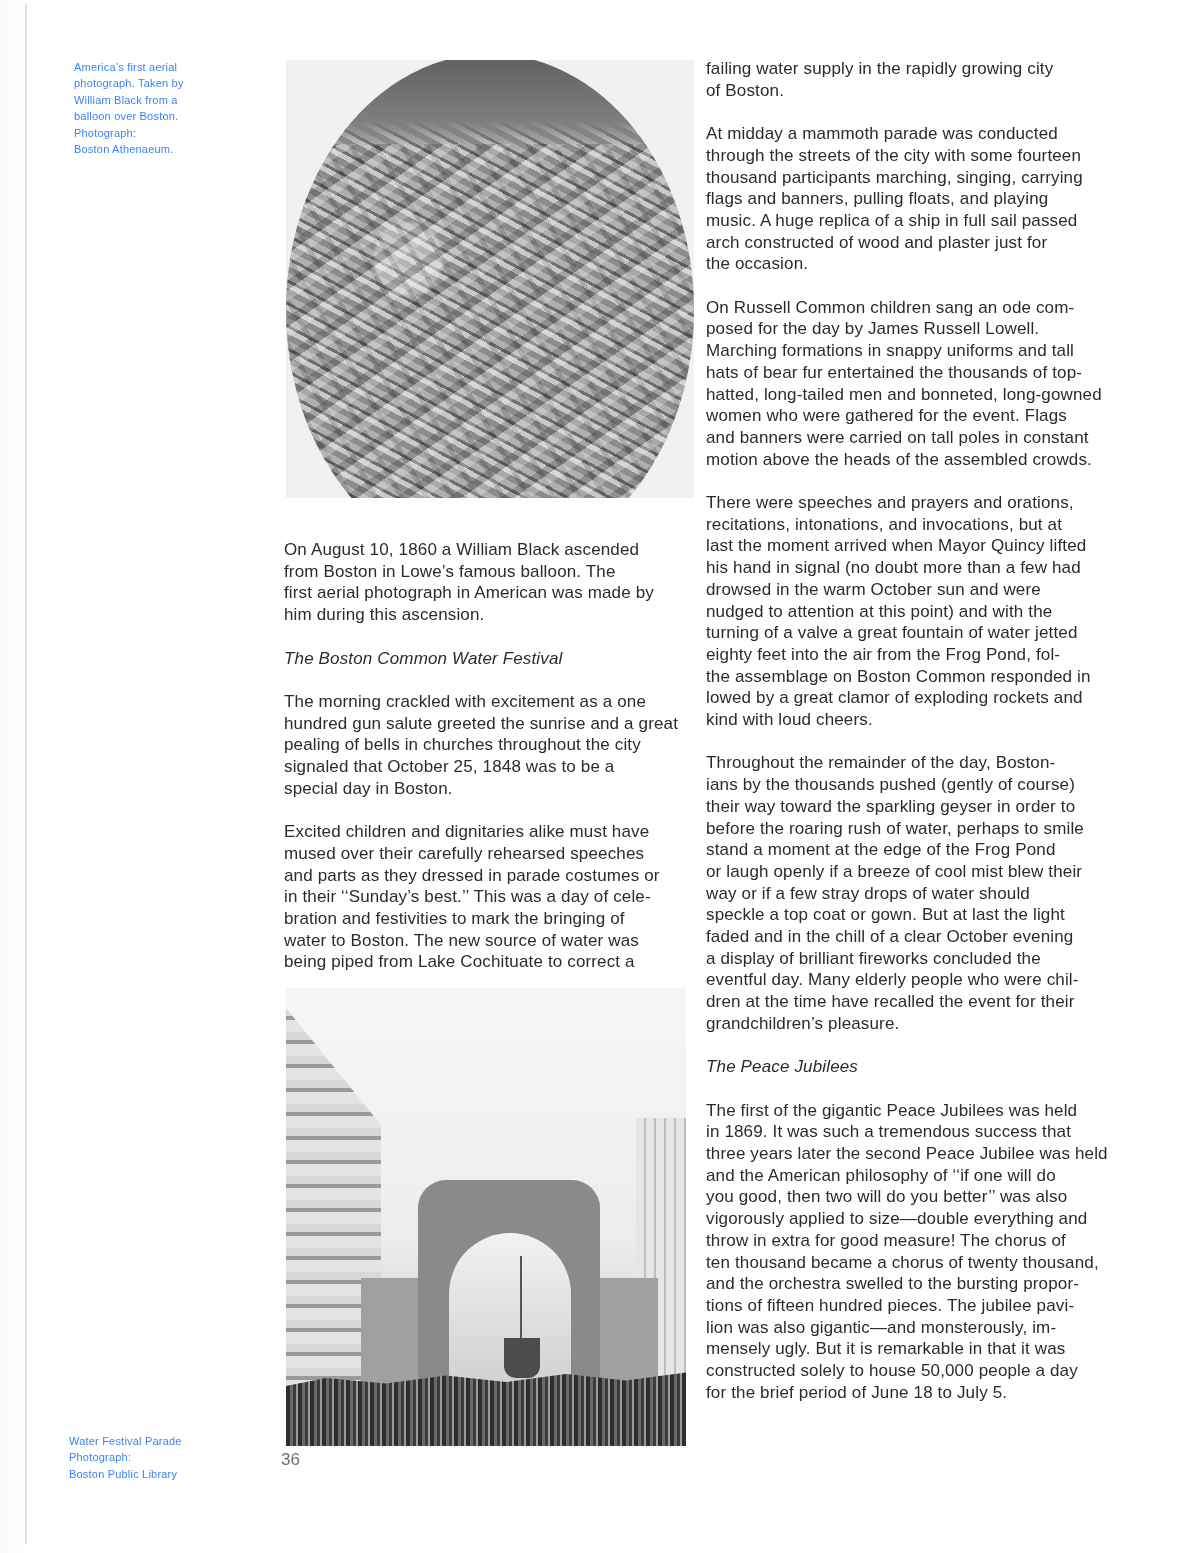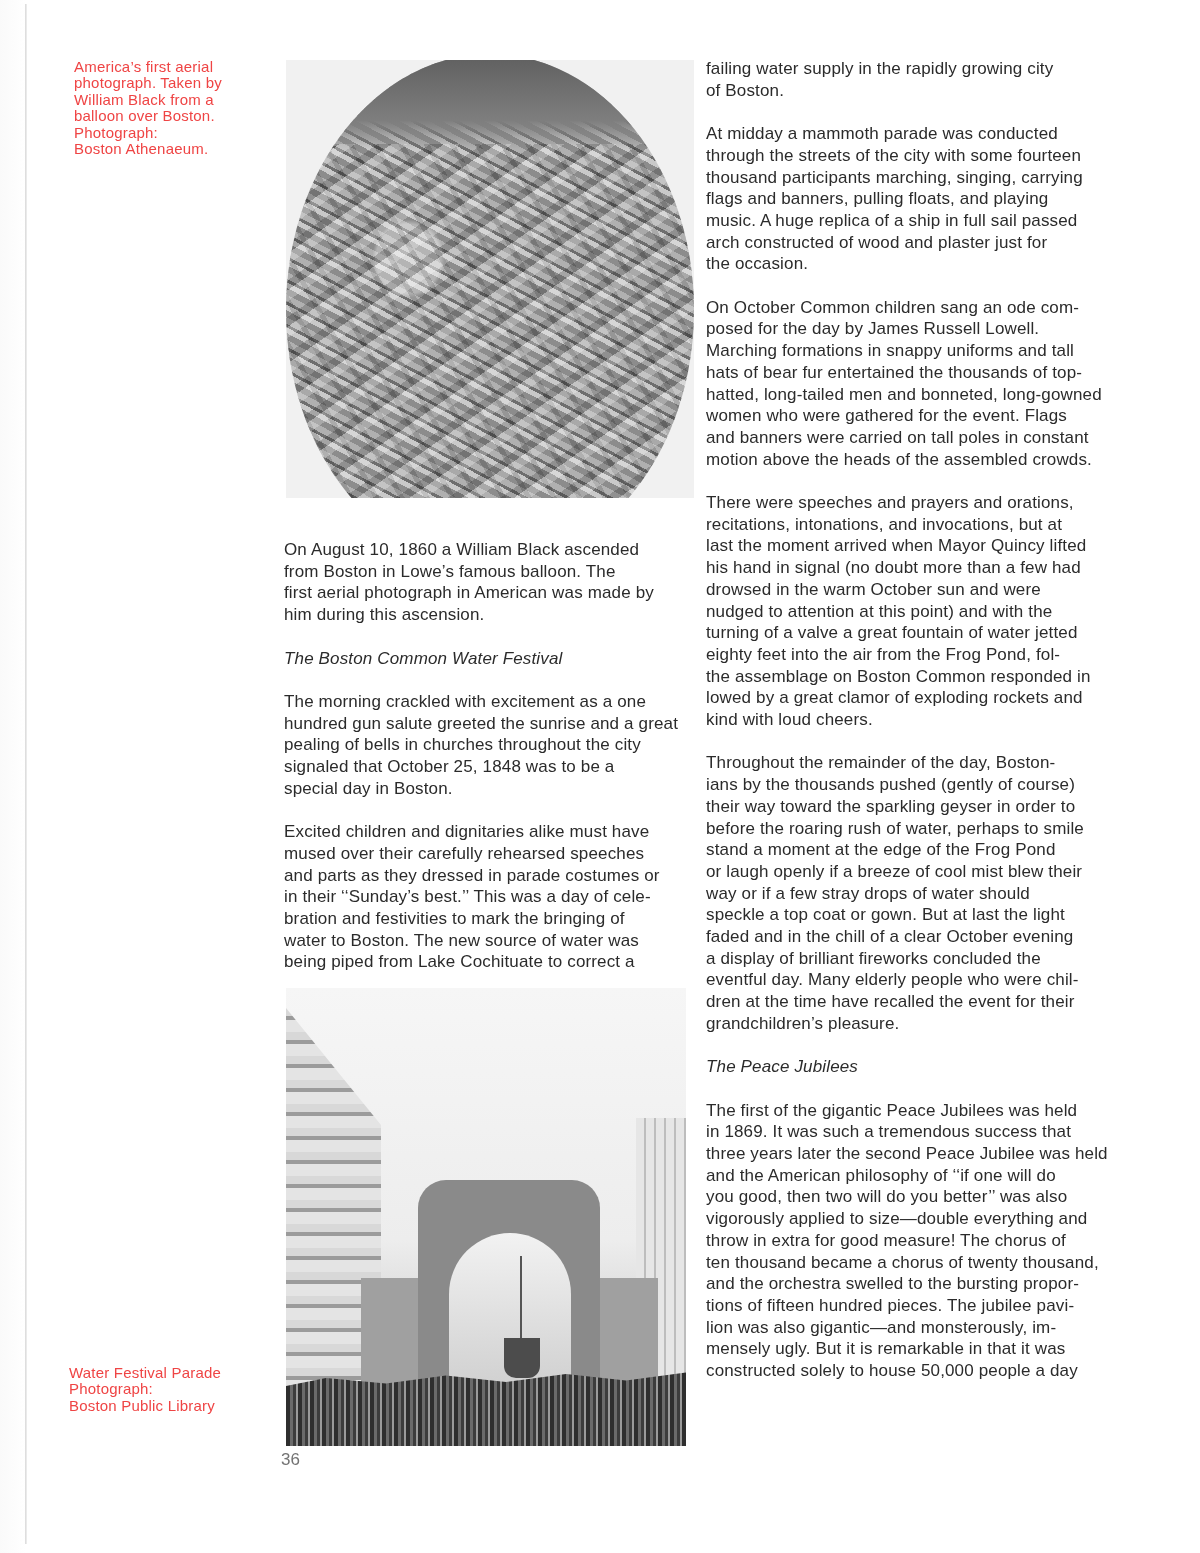--- a/index.html
+++ b/index.html
@@ -11,21 +11,21 @@
     }
     .page-edge {
       position: absolute; left: 25px; top: 4px; width: 2px; height: 1540px;
       background: linear-gradient(to right, #d8d8d8, #f0f0f0);
     }
     .page-edge-shadow {
       position: absolute; left: 0; top: 0; width: 26px; height: 1553px;
       background: linear-gradient(to right, #fafafa, #ffffff);
     }
     .caption {
-      position: absolute; font-size: 15px; line-height: 16.4px; color: #ef4444;
+      position: absolute; font-size: 11px; line-height: 16.4px; color: #3b82f6;
       letter-spacing: 0.2px;
     }
     .caption .line { display: block; white-space: nowrap; }
     .col {
       position: absolute; font-size: 17px; line-height: 21.7px; color: #2b2b2b;
       letter-spacing: 0.15px;
     }
     .col p { margin: 0 0 21.7px 0; }
     .col p .line { display: block; white-space: nowrap; }
     .col .heading { font-style: italic; }
@@ -145,42 +145,42 @@
   <div class="bldg-right"></div>
   <div class="arch-side-l"></div>
   <div class="arch-side-r"></div>
   <div class="arch"></div>
   <div class="arch-hole"></div>
   <div class="mast"></div>
   <div class="ship"></div>
   <div class="crowd"></div>
 </div>
 
-<div class="caption" style="left:69px; top:1365px;">
+<div class="caption" style="left:69px; top:1433px;">
   <span class="line">Water Festival Parade</span>
   <span class="line">Photograph:</span>
   <span class="line">Boston Public Library</span>
 </div>
 
 <div class="col" style="left:706px; top:58px; width:410px;">
   <p>
     <span class="line">failing water supply in the rapidly growing city</span>
     <span class="line">of Boston.</span>
   </p>
   <p>
     <span class="line">At midday a mammoth parade was conducted</span>
     <span class="line">through the streets of the city with some fourteen</span>
     <span class="line">thousand participants marching, singing, carrying</span>
     <span class="line">flags and banners, pulling floats, and playing</span>
     <span class="line">music.  A huge replica of a ship in full sail passed</span>
     <span class="line">arch constructed of wood and plaster just for</span>
     <span class="line">the occasion.</span>
   </p>
   <p>
-    <span class="line">On October Common children sang an ode com-</span>
+    <span class="line">On Russell Common children sang an ode com-</span>
     <span class="line">posed for the day by James Russell Lowell.</span>
     <span class="line">Marching formations in snappy uniforms and tall</span>
     <span class="line">hats of bear fur entertained the thousands of top-</span>
     <span class="line">hatted, long-tailed men and bonneted, long-gowned</span>
     <span class="line">women who were gathered for the event.  Flags</span>
     <span class="line">and banners were carried on tall poles in constant</span>
     <span class="line">motion above the heads of the assembled crowds.</span>
   </p>
   <p>
     <span class="line">There were speeches and prayers and orations,</span>
@@ -220,16 +220,17 @@
     <span class="line">and the American philosophy of ‘‘if one will do</span>
     <span class="line">you good, then two will do you better’’ was also</span>
     <span class="line">vigorously applied to size—double everything and</span>
     <span class="line">throw in extra for good measure!  The chorus of</span>
     <span class="line">ten thousand became a chorus of twenty thousand,</span>
     <span class="line">and the orchestra swelled to the bursting propor-</span>
     <span class="line">tions of fifteen hundred pieces.  The jubilee pavi-</span>
     <span class="line">lion was also gigantic—and monsterously, im-</span>
     <span class="line">mensely ugly.  But it is remarkable in that it was</span>
     <span class="line">constructed solely to house 50,000 people a day</span>
+    <span class="line">for the brief period of June 18 to July 5.</span>
   </p>
 </div>
 
 <div class="page-number">36</div>
 
 </body></html>

